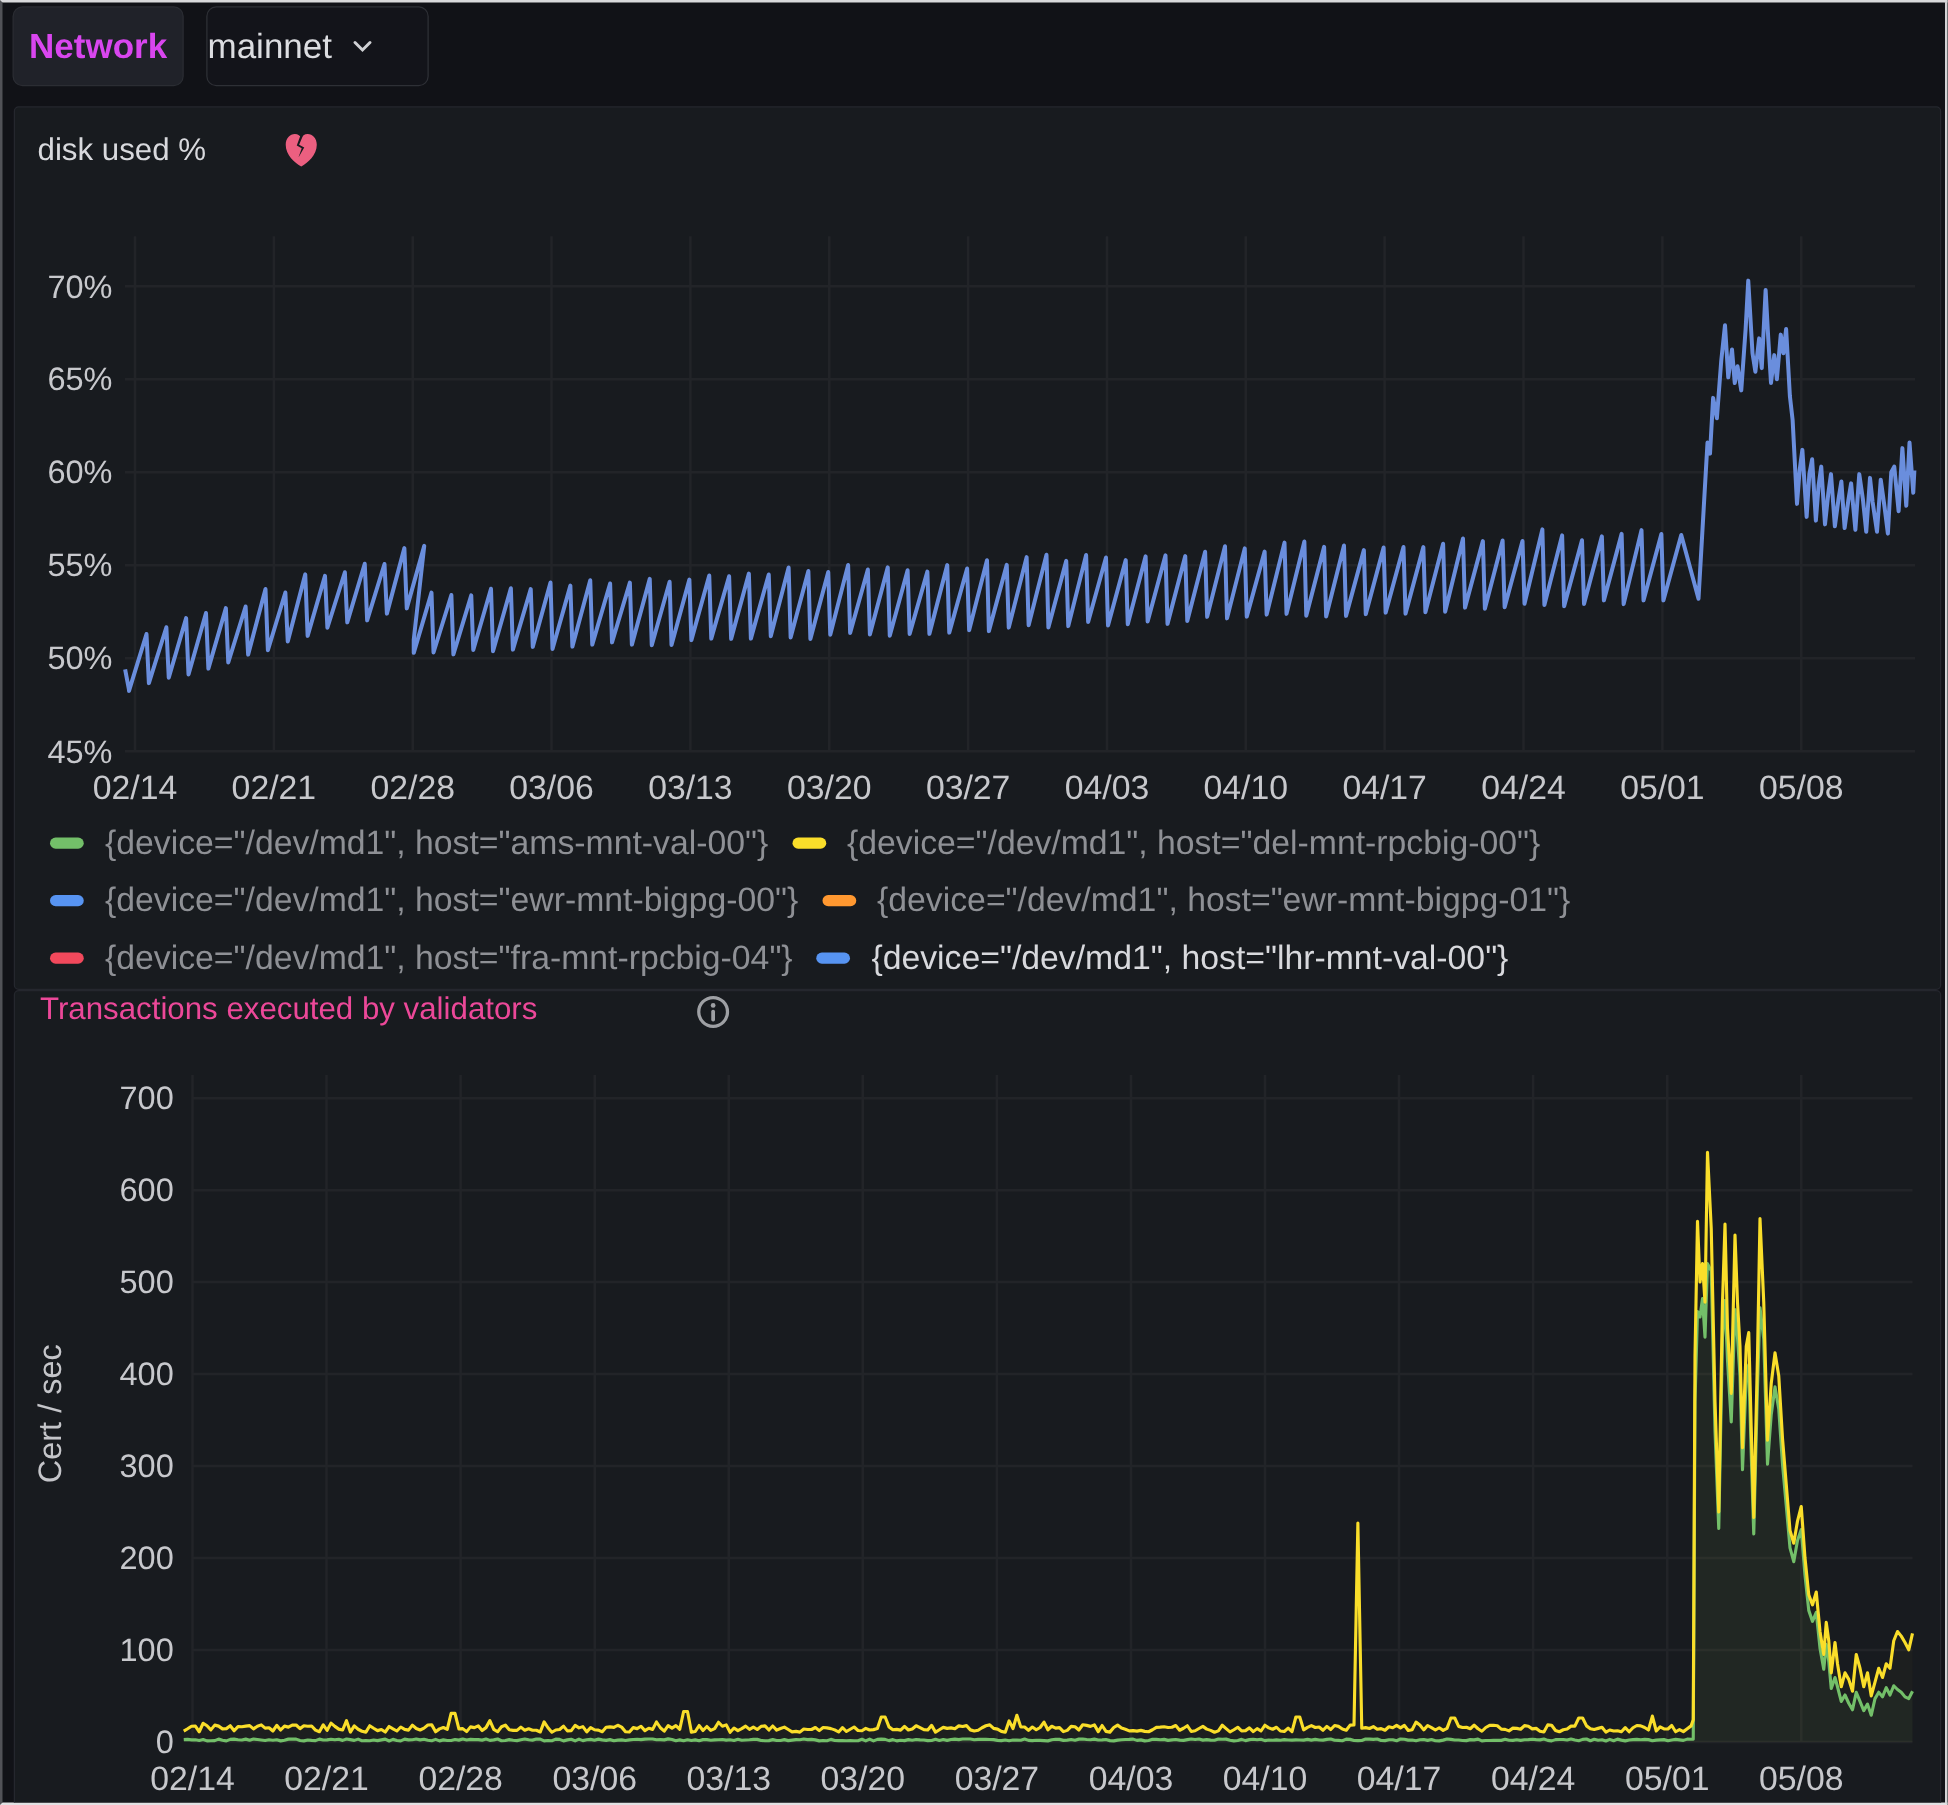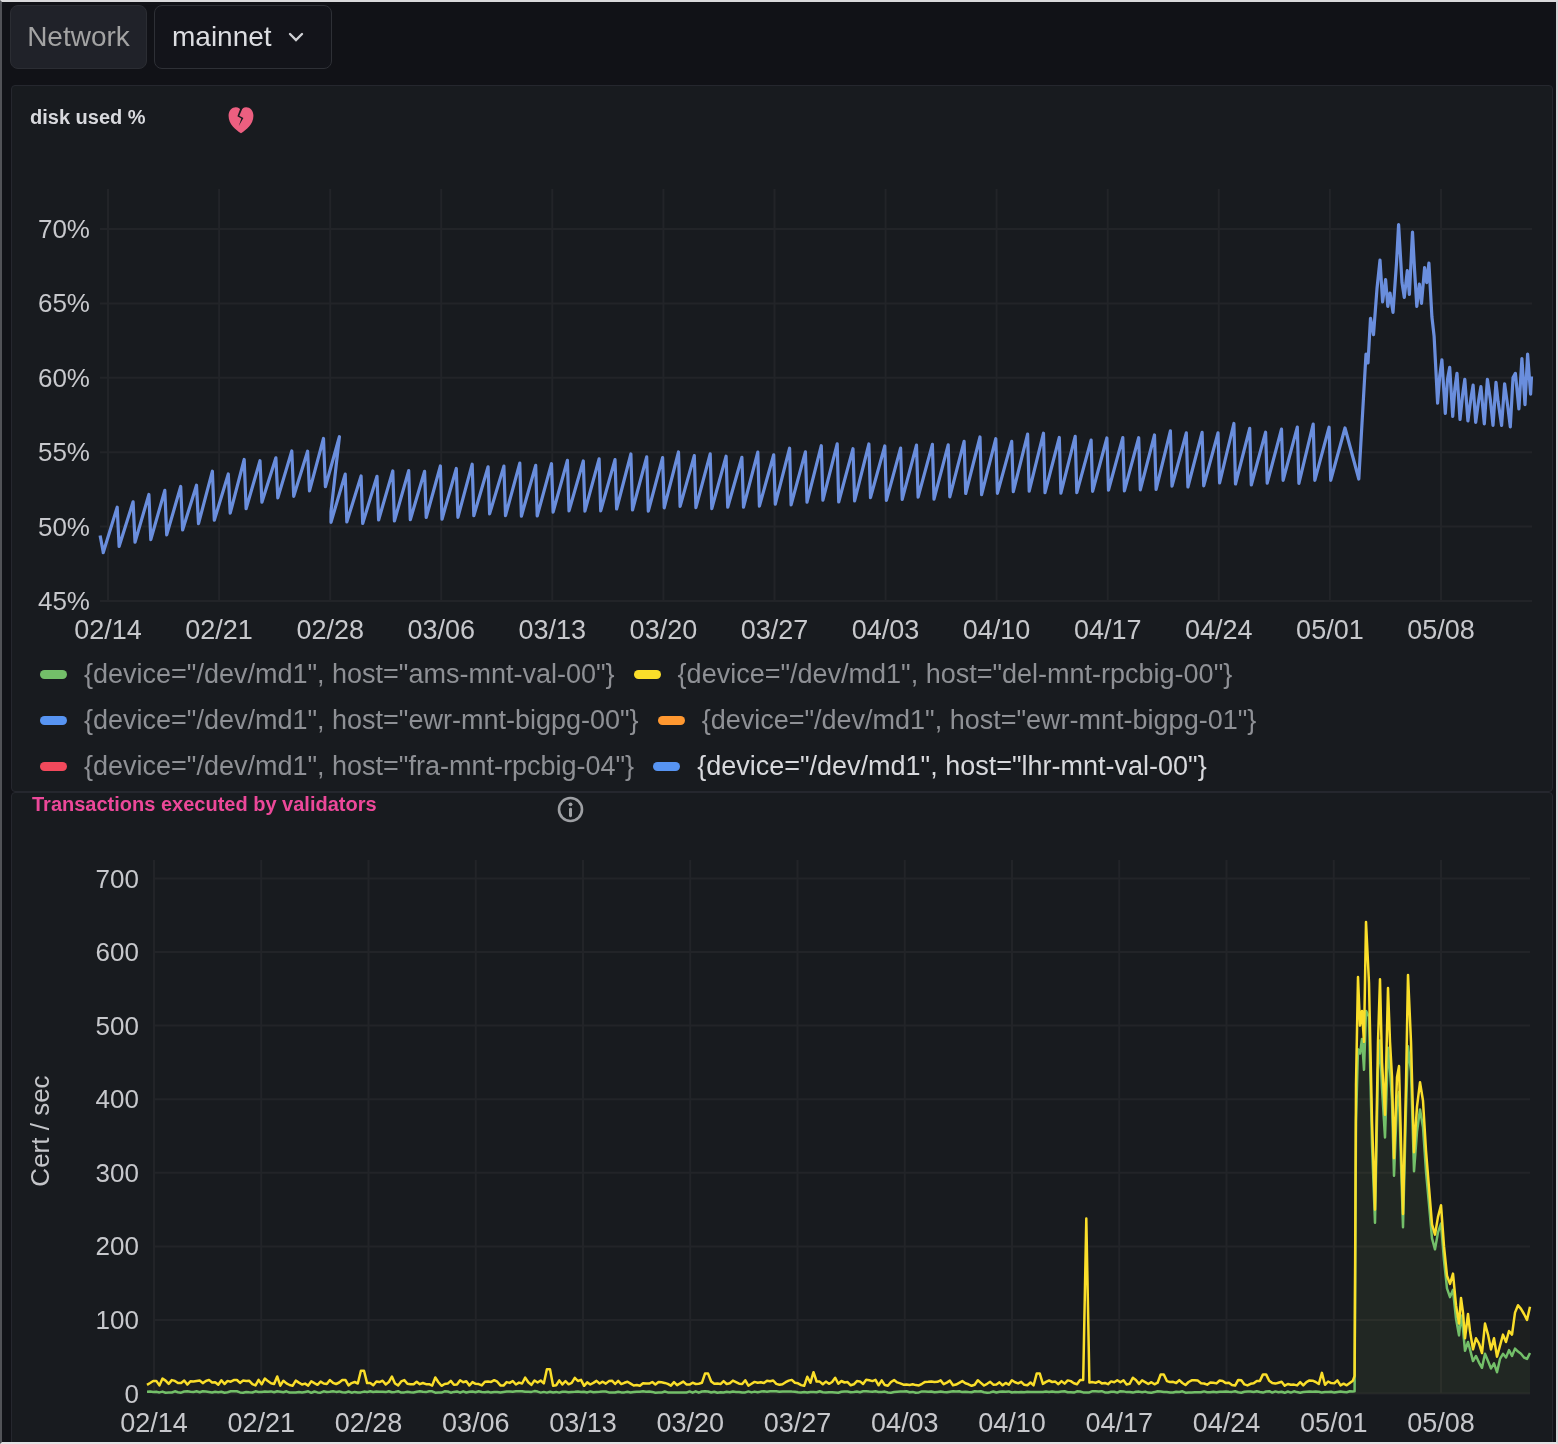--- a/index.html
+++ b/index.html
@@ -1,35 +1,35 @@
 <!DOCTYPE html>
 <html><head><meta charset="utf-8">
 <style>
 html,body{margin:0;padding:0;}
 body{width:1558px;height:1444px;position:relative;background:#111217;overflow:hidden;
   font-family:"Liberation Sans", sans-serif;
   border-top:2px solid #d9d9db;border-right:2px solid #d3d3d6;border-bottom:2px solid #e2e2e4;border-left:2px solid #515257;box-sizing:border-box;}
 .abs{position:absolute;}
 .panel{position:absolute;background:#181b1f;border:1px solid #25272e;border-radius:4px;}
 .ctrl{position:absolute;border-radius:8px;box-sizing:border-box;font-size:28px;display:flex;align-items:center;}
-.ptitle{position:absolute;font-weight:bold;color:#d8d9dd;font-size:20px;}
+.ptitle{position:absolute;font-weight:normal;color:#d8d9dd;font-size:25px;}
 .lrow{position:absolute;left:38px;display:flex;align-items:center;height:28px;}
 .li{display:flex;align-items:center;margin-right:19px;}
 .sw{width:27px;height:9px;border-radius:5px;display:inline-block;margin-right:17px;}
 .lt{font-size:27px;color:#8e9095;white-space:pre;}
 .lt.hi{color:#d8d9dd;}
 </style></head>
 <body>
 <div class="panel" style="left:9px;top:83px;width:1540px;height:705px"></div>
 <div class="panel" style="left:9px;top:790px;width:1540px;height:656px"></div>
 
 <div class="ctrl" style="left:8px;top:3px;width:137px;height:64px;background:#202229;border:1px solid #2b2d33;justify-content:center">
-  <span style="color:#a3a3a3;font-weight:normal">Network</span>
+  <span style="color:#d946ef;font-weight:bold">Network</span>
   </div>
-<div class="ctrl" style="left:152px;top:3px;width:178px;height:64px;background:#13141a;border:1px solid #2e3036;padding-left:17px">
+<div class="ctrl" style="left:163px;top:3px;width:178px;height:64px;background:#13141a;border:1px solid #2e3036;">
   <span style="color:#dcdde1">mainnet</span>
   <svg width="16" height="10" style="margin-left:16px" viewBox="0 0 16 10">
       <path d="M2 2 L8 8 L14 2" fill="none" stroke="#cfd0d4" stroke-width="2.4" stroke-linecap="round"></path>
     </svg>
   </div>
 
 <div class="ptitle" style="left:28px;top:104px">disk used %</div>
 <svg class="abs" style="left:224px;top:103px" width="30" height="30" viewBox="0 0 32 35">
   <path d="M16 33 C 10 29, 1.5 22.5, 1.5 12.5 C 1.5 6.5, 5.5 2.5, 10 2.5 C 13 2.5, 15.2 4.2, 16 6.2 C 16.8 4.2, 19 2.5, 22 2.5 C 26.5 2.5, 30.5 6.5, 30.5 12.5 C 30.5 22.5, 22 29, 16 33 Z" fill="#ec5f80"></path>
   <path d="M18.2 2.8 L14.0 12.6 L18.8 15.2 L13.4 24.6 L16.4 15.8 L11.8 13.2 L15.4 3.4 Z" fill="#181b1f"></path>

